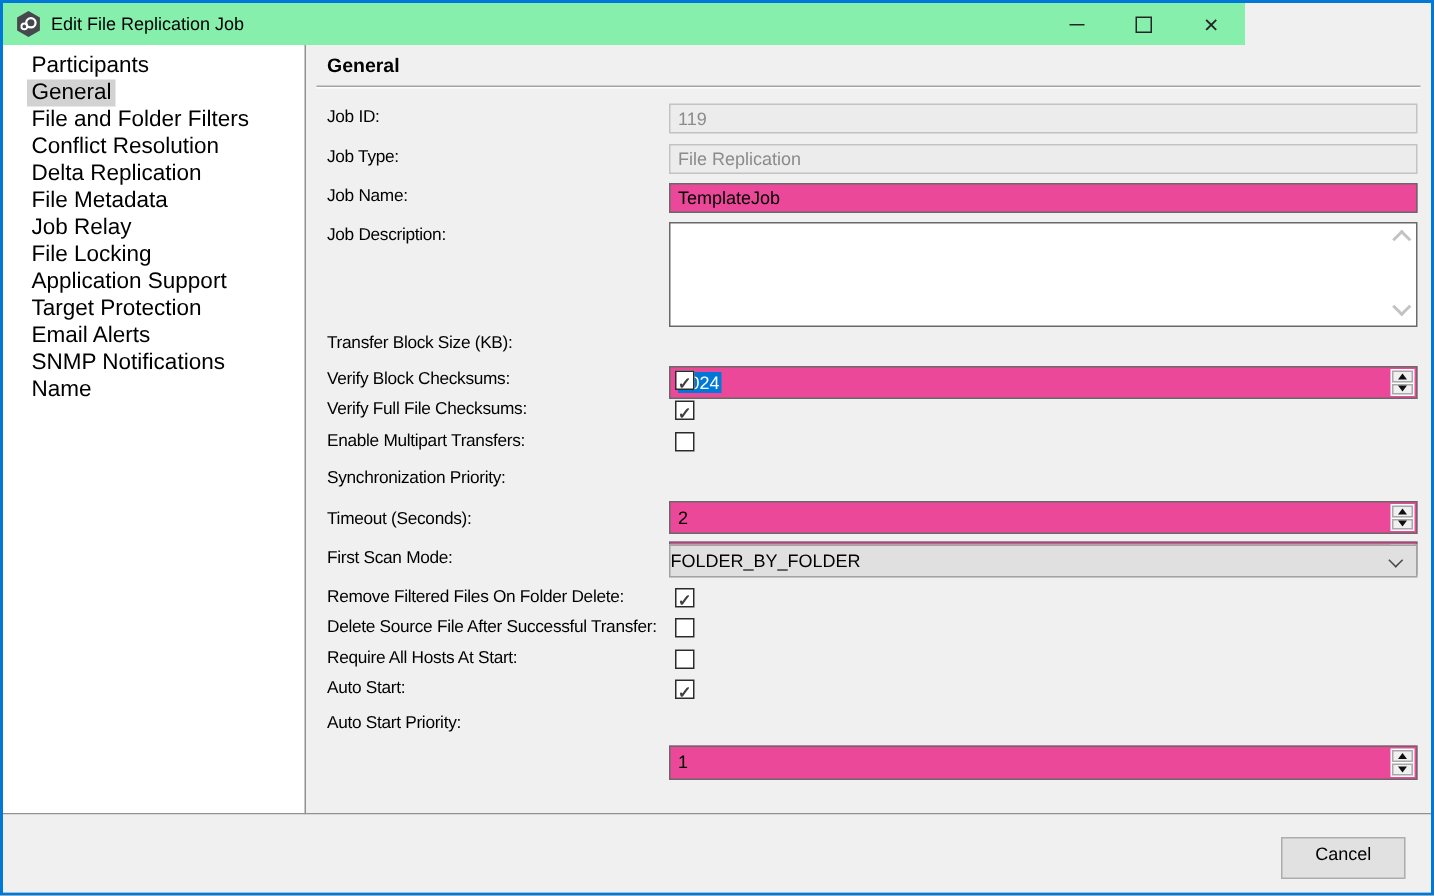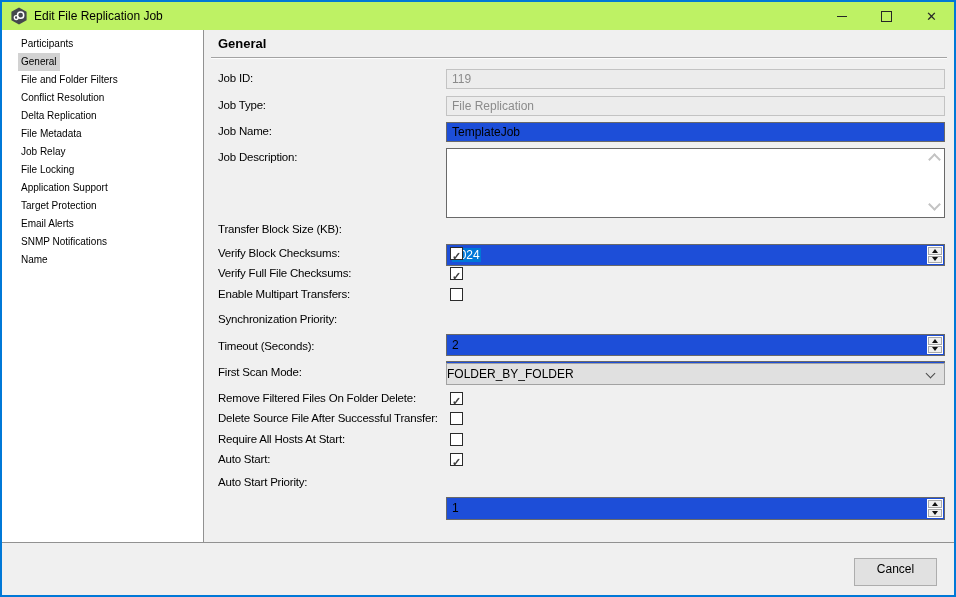--- a/index.html
+++ b/index.html
@@ -1,44 +1,44 @@
 <!DOCTYPE html>
 <html><head>
 <meta charset="utf-8">
 <style>
   html,body{margin:0;padding:0;background:#9a9a9a;}
   body{width:956px;height:597px;font-family:"Liberation Sans",sans-serif;-webkit-font-smoothing:antialiased;}
   .window{position:relative;width:956px;height:597px;box-sizing:border-box;
     border:2px solid #0078d7;background:#f0f0f0;overflow:hidden;}
   
-  .titlebar{position:absolute;left:0;top:0;width:952px;height:28px;background:#bef264;}
+  .titlebar{position:absolute;left:0;top:0;width:828px;height:28px;background:#86efac;}
   .app-icon{position:absolute;left:8px;top:5px;width:18px;height:18px;}
   .win-title{position:absolute;left:32px;top:7px;font-size:12px;color:#000;white-space:nowrap;}
   .winbtns{position:absolute;right:0;top:0;height:28px;display:flex;}
   .winbtn{width:45px;height:28px;display:flex;align-items:center;justify-content:center;}
   .glyph-min{width:10px;height:1px;background:#262626;}
   .glyph-max{width:9px;height:9px;border:1px solid #262626;background:transparent;}
   .glyph-close{font-size:13px;color:#262626;line-height:13px;}
   
   .main{position:absolute;left:0;top:28px;width:952px;height:513px;}
   .sidebar{position:absolute;left:0;top:0;width:202px;height:513px;background:#fff;
     border-right:1px solid #919191;border-bottom:1px solid #919191;box-sizing:border-box;padding-top:5px;}
-  .side-item{display:block;width:max-content;height:18px;line-height:18px;font-size:10px;
+  .side-item{display:block;width:max-content;height:18px;line-height:18px;font-size:15px;
     color:#000;margin-left:16px;padding:0 3px;}
   .side-item.selected{background:#d2d2d2;}
   .content{position:absolute;left:202px;top:0;width:750px;height:513px;background:#f0f0f0;
     border-bottom:1px solid #919191;box-sizing:border-box;}
   .content-header{position:absolute;left:14px;top:6px;font-size:13px;font-weight:bold;color:#000;}
   .content-sep{position:absolute;left:7px;right:7px;top:27px;height:0;
     border-top:1px solid #a3a3a3;border-bottom:1px solid #fdfdfd;}
   .row{position:absolute;left:0;width:100%;height:0;}
   .lbl{position:absolute;left:14px;top:3px;font-size:11.5px;letter-spacing:-0.2px;color:#000;white-space:nowrap;text-align:right;}
   .row.cb .lbl{top:0;}
   .field{position:absolute;left:242px;width:499px;height:20px;box-sizing:border-box;
-    border:1px solid #696969;background:#1d4ed8;font-size:12px;line-height:17px;padding:1px 4px 0 5px;
+    border:1px solid #696969;background:#ec4899;font-size:12px;line-height:17px;padding:1px 4px 0 5px;
     color:#000;white-space:nowrap;overflow:hidden;}
   .field.disabled{background:#ececec;border-color:#c3c3c3;color:#8b8b8b;}
   .field.tall{height:22px;line-height:19px;}
   .field.spin-field{padding-right:20px;margin-top:24px;}
   .sel-text{background:#0078d7;color:#fff;padding:0 1px;}
   
   .textarea{position:absolute;left:242px;width:499px;height:70px;box-sizing:border-box;
     border:1px solid #696969;background:#fff;}
   .sb-chev{position:absolute;right:5px;width:7px;height:7px;
     border-top:2px solid #c3c3c3;border-right:2px solid #c3c3c3;}

